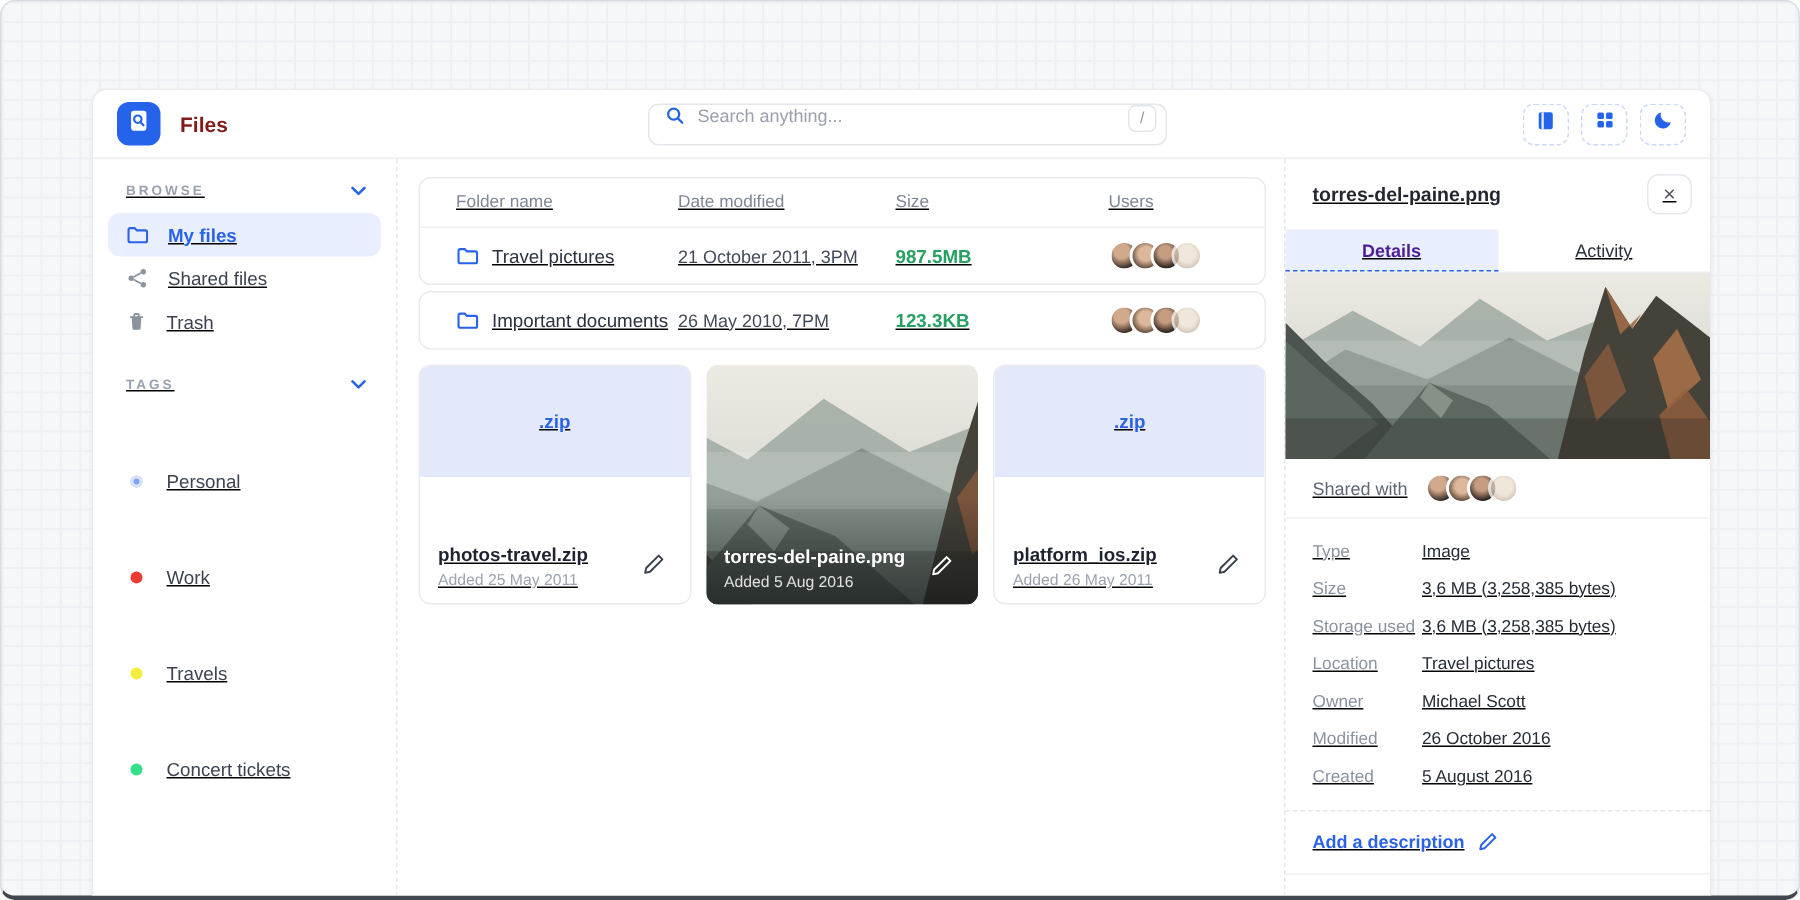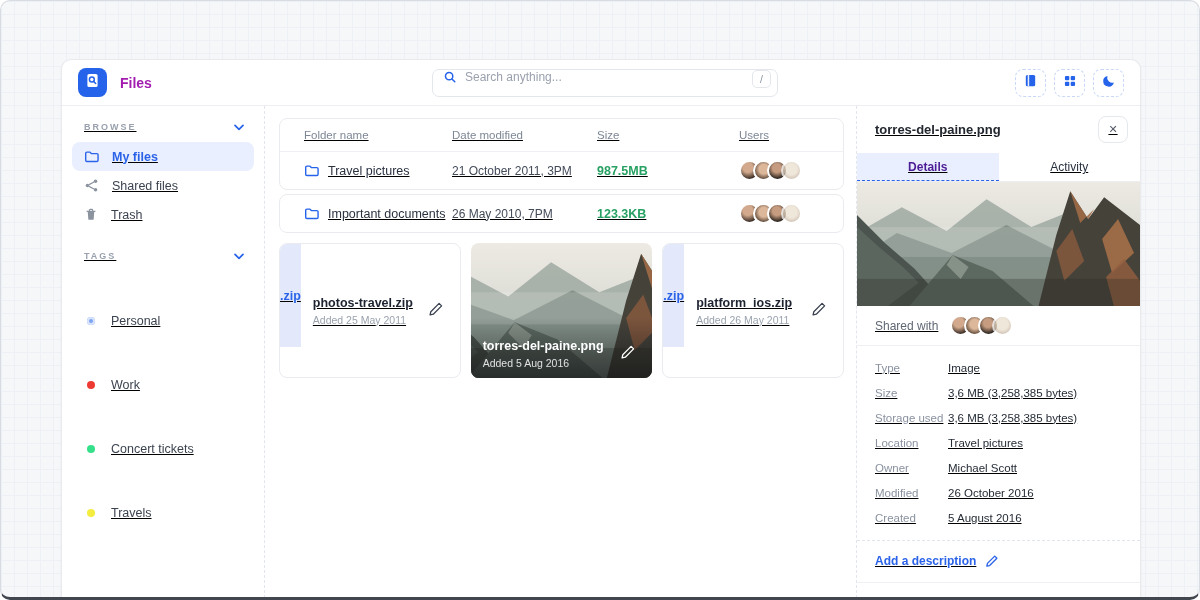--- a/index.html
+++ b/index.html
@@ -20,21 +20,21 @@
   .window { position:absolute; left:60px; top:58px; width:1080px; bottom:-1px;
     background:#ffffff; border:1px solid #e8eaee; border-bottom:none;
     border-radius:10px 10px 0 0; box-shadow:0 1px 3px rgba(25,35,60,.05);
     display:flex; flex-direction:column; }
 
   
   .hdr { height:46px; flex:0 0 46px; display:flex; align-items:center;
     padding:0 16px; border-bottom:1px solid #eceef2; position:relative; }
   .logo { width:29px; height:29px; border-radius:8px; background:#2563eb;
     display:flex; align-items:center; justify-content:center; margin-right:13px; }
-  .app-title { font-size:14px; font-weight:bold; color:#a21caf; }
+  .app-title { font-size:14px; font-weight:bold; color:#7f1d1d; }
   .search { position:absolute; left:370px; top:9px; width:346px; height:28px;
     border:1px solid #e3e6ea; border-radius:7px; background:#fff;
     display:flex; align-items:flex-start; padding:0 6px 0 10px; }
   .search input { flex:1; border:none; outline:none; font-size:12px;
     color:#3c4350; background:transparent; margin-left:8px;
     font-family:"Liberation Sans", sans-serif; }
   .search input::placeholder { color:#9aa1ad; }
   .kbd { font-size:10.5px; color:#8c94a1; border:1px solid #e3e6ea;
     border-radius:5px; padding:2px 7px; background:#fff; }
   .hdr-actions { margin-left:auto; display:flex; gap:8px; }
@@ -90,23 +90,23 @@
     flex:0 0 21px; }
   .av + .av { margin-left:-7px; }
   .av1 { background:radial-gradient(circle at 40% 32%, #d2a98c 32%, #40322a 72%); }
   .av2 { background:radial-gradient(circle at 52% 42%, #dcb79a 36%, #5c4737 76%); }
   .av3 { background:radial-gradient(circle at 46% 36%, #c69c80 30%, #2f2721 72%); }
   .av4 { background:radial-gradient(circle at 50% 42%, #ece0d0 42%, #bcab97 82%);
     opacity:.75; }
 
   
   .cards { display:flex; gap:10px; margin-top:10px; }
-  .fcard { width:183px; height:135px; border:1px solid #e9ebef; border-radius:8px;
+  .fcard { width:183px; height:160px; border:1px solid #e9ebef; border-radius:8px;
     overflow:hidden; background:#fff; position:relative; display:flex;
-    flex-direction:row; cursor:pointer; }
+    flex-direction:column; cursor:pointer;gap:36px; }
   .fcard-top { height:103px; background:#e3e9fa; display:flex;
     align-items:center; justify-content:center; }
   .zip-badge { font-size:12.5px; font-weight:bold; color:#2b63e8; }
   .fcard-bot { flex:1; padding:9px 12px; display:flex; align-items:center; }
   .fmeta { flex:1; min-width:0; }
   .fcard-name { font-size:12.5px; font-weight:bold; color:#1d2330;
     white-space:nowrap; }
   .fcard-added { font-size:10.5px; color:#9ba3af; margin-top:4px; }
   .pencil-btn { color:#39414e; display:flex; padding:4px; cursor:pointer; }
   .fcard.selected { border:none; }
@@ -285,26 +285,26 @@
         <div class="tags-list">
           <div class="nav-item">
             <span class="dot dot-0"></span>
             <span>Personal</span>
           </div>
           <div class="nav-item">
             <span class="dot dot-1"></span>
             <span>Work</span>
           </div>
           <div class="nav-item">
+            <span class="dot dot-2"></span>
+            <span>Travels</span>
+          </div>
+          <div class="nav-item">
             <span class="dot dot-3"></span>
             <span>Concert tickets</span>
-          </div>
-          <div class="nav-item">
-            <span class="dot dot-2"></span>
-            <span>Travels</span>
           </div>
         </div>
       </div>
 
       <div class="main">
 
         <div class="tcard">
           <div class="trow thead">
             <span>Folder name</span>
             <span>Date modified</span>

